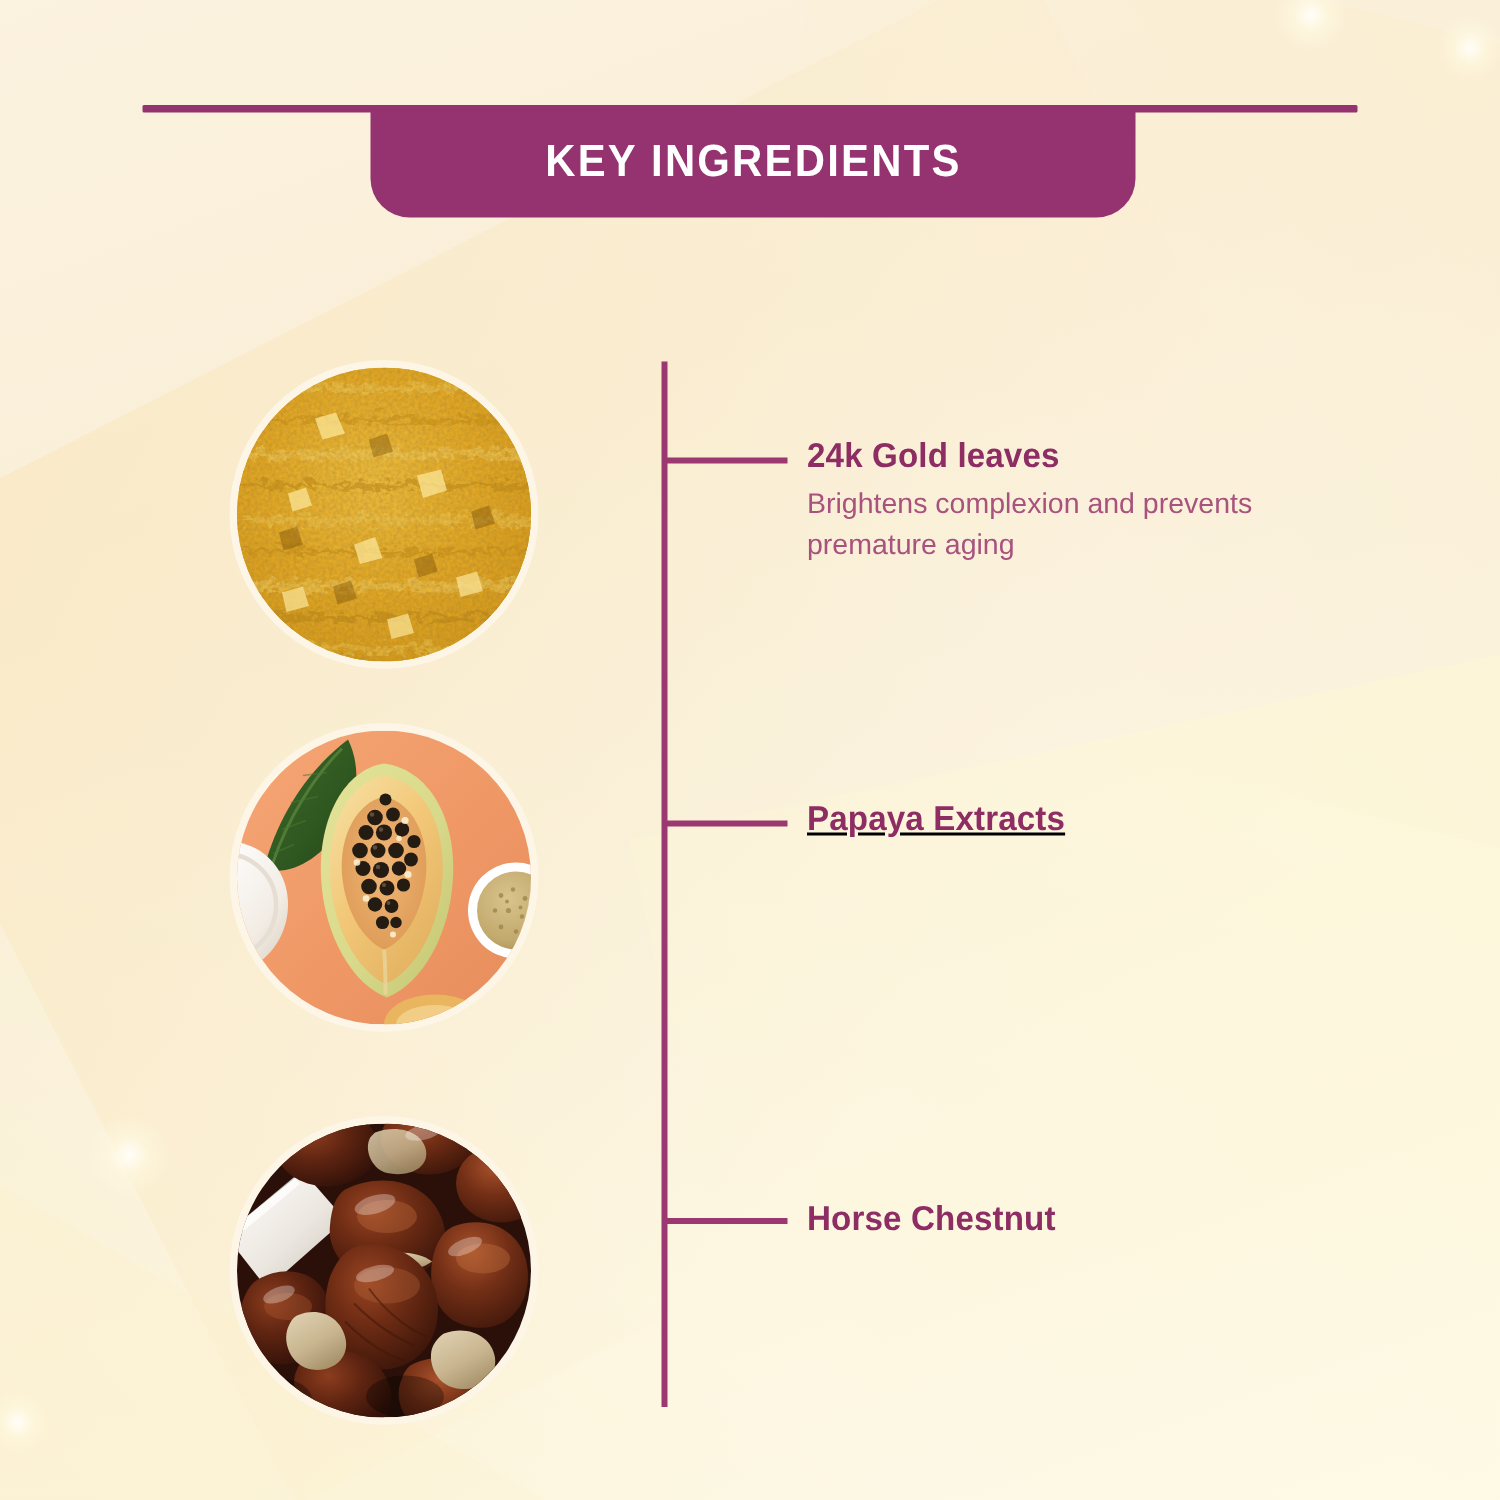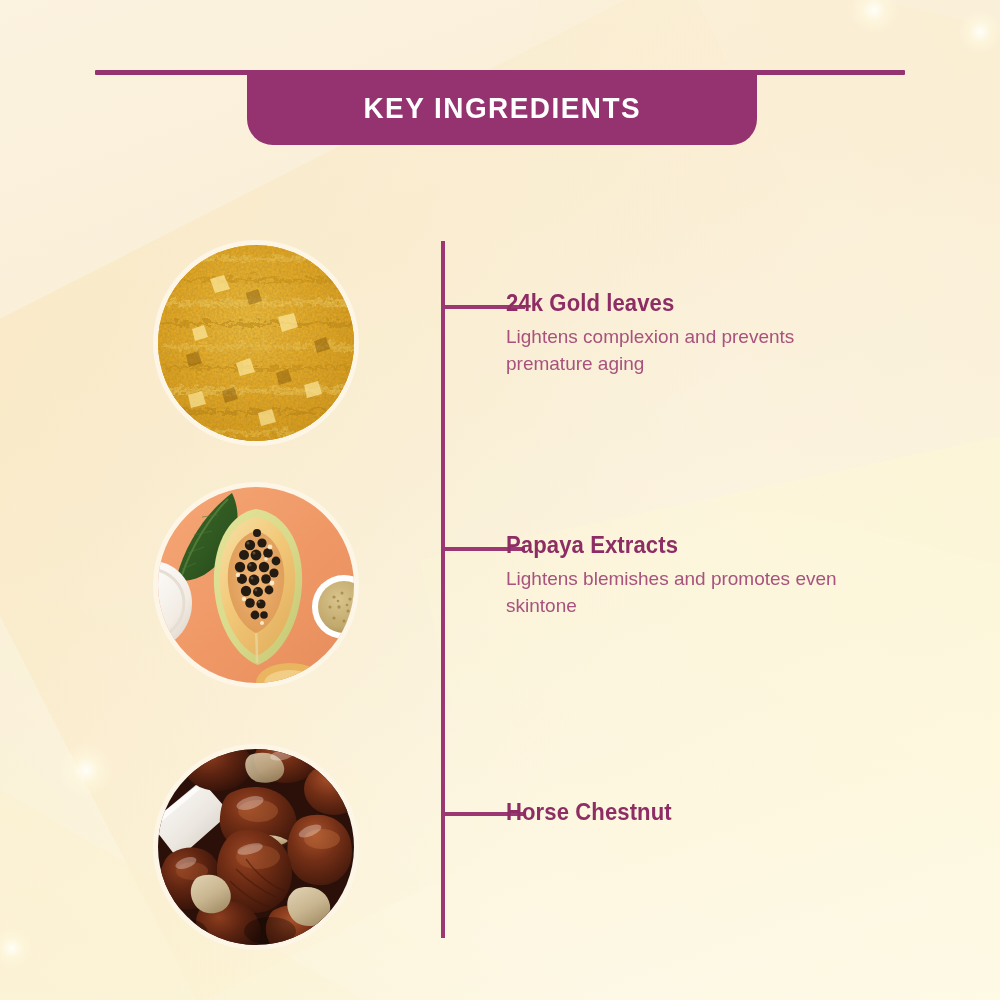--- a/index.html
+++ b/index.html
@@ -139,21 +139,21 @@
     height: 196px;
     border-radius: 50%;
     overflow: hidden;
     background: #ffffff;
     box-shadow: 0 0 0 5px #fdf6e6, 0 1px 5px rgba(140,110,60,0.14);
   }
   .thumb svg { display: block; width: 100%; height: 100%; }
 
   .copy {
     position: absolute;
-    left: 506px;
+    left: 538px;
     width: 400px;
   }
   .ing-title {
     color: #8d2d64;
     font-size: 23px;
     font-weight: 700;
     letter-spacing: 0.1px;
     margin: 0 0 7px 0;
     white-space: nowrap;
     font-family: "Liberation Sans Narrow", "Liberation Sans", sans-serif;
@@ -248,21 +248,21 @@
           <polygon points="28,110 40,106 44,118 31,122"></polygon>
           <polygon points="156,96 168,92 172,104 159,108"></polygon>
           <polygon points="64,146 76,142 80,154 67,158"></polygon>
           <polygon points="118,128 130,124 134,136 121,140"></polygon>
         </g>
         <rect width="196" height="196" fill="url(#goldBase)" opacity="0.18"></rect>
       </svg>
     </div>
     <div class="copy" style="top:45px;">
       <p class="ing-title">24k Gold leaves</p>
-      <p class="ing-desc">Lightens complexion and prevents premature aging</p>
+      <p class="ing-desc">Brightens complexion and prevents premature aging</p>
     </div>
   </div>
 
   <div class="row" style="top:487px;">
     <div class="thumb" style="top:0px;">
       <svg viewBox="0 0 196 196" preserveAspectRatio="none" aria-hidden="true">
         <defs>
           <linearGradient id="papayaBg" x1="0" y1="0" x2="1" y2="1">
             <stop offset="0%" stop-color="#f5a675"></stop>
             <stop offset="55%" stop-color="#ef9866"></stop>
@@ -371,23 +371,22 @@
           <circle cx="112" cy="60" r="2.4"></circle>
             <circle cx="80" cy="88" r="2.2"></circle>
             <circle cx="114" cy="96" r="2.4"></circle>
           <circle cx="86" cy="112" r="2.2"></circle>
             <circle cx="104" cy="136" r="2"></circle>
             <circle cx="108" cy="72" r="1.8"></circle>
         </g>
         <path d="M98,146 C99,156 99,166 99,176" stroke="#e8d49a" stroke-width="2.6" fill="none" opacity="0.8"></path>
       </svg>
     </div>
-    <div class="copy" style="top:45px;">
+    <div class="copy" style="top:45px;text-decoration:underline;">
       <p class="ing-title">Papaya Extracts</p>
-      <p class="ing-desc">Lightens blemishes and promotes even skintone</p>
     </div>
   </div>
 
   <div class="row" style="top:749px;">
     <div class="thumb" style="top:0px;">
       <svg viewBox="0 0 196 196" preserveAspectRatio="none" aria-hidden="true">
         <defs>
           <radialGradient id="nutA" cx="38%" cy="30%" r="75%">
             <stop offset="0%" stop-color="#9a4523"></stop>
             <stop offset="45%" stop-color="#6e2c14"></stop>

